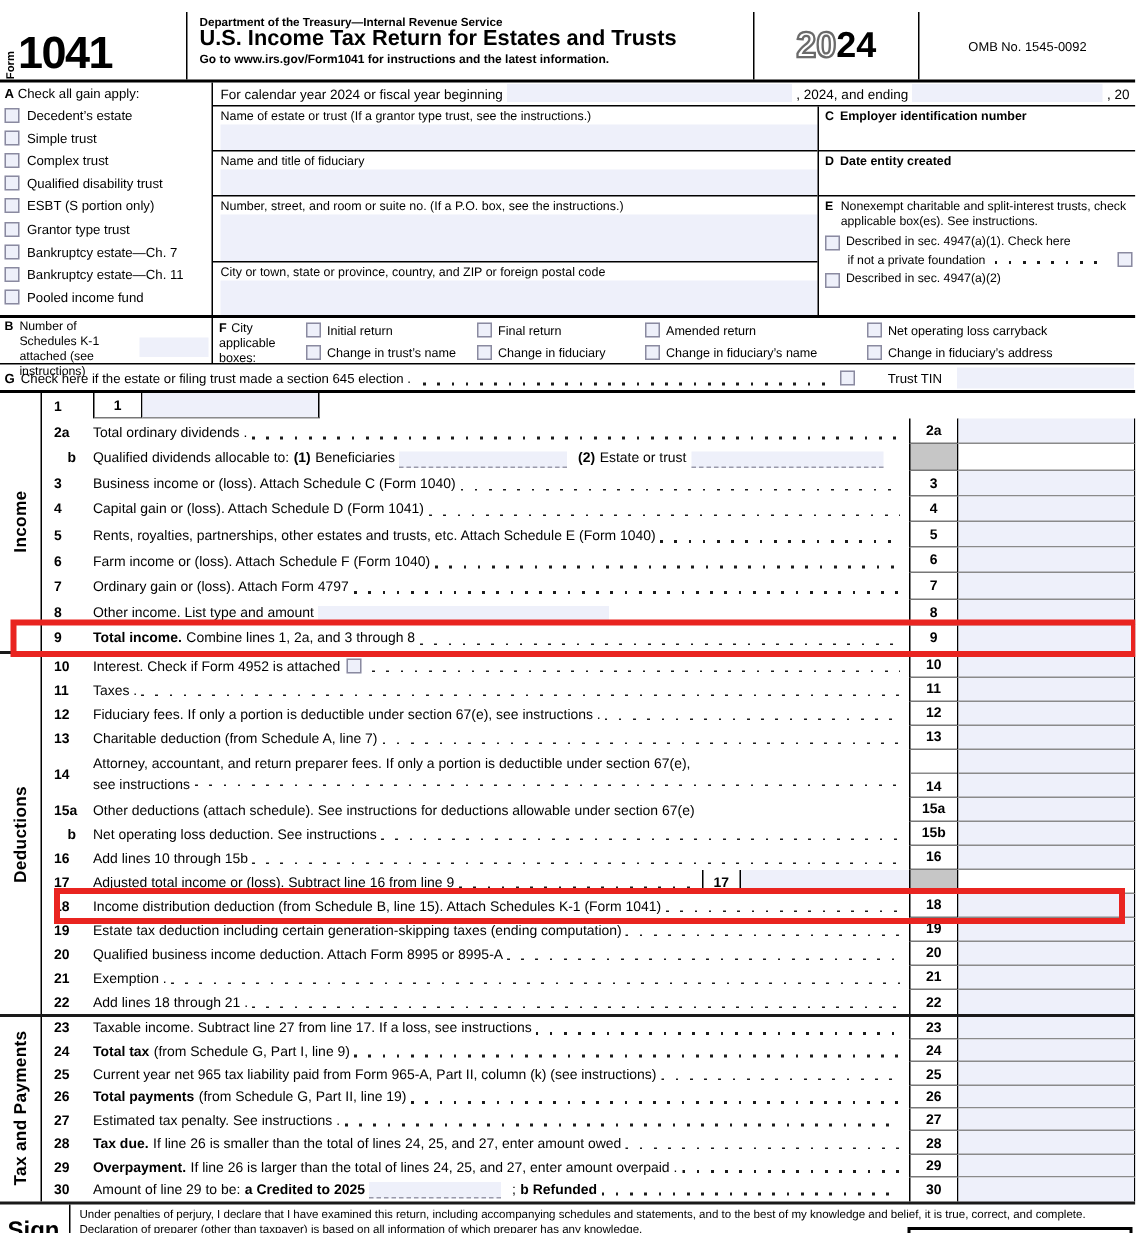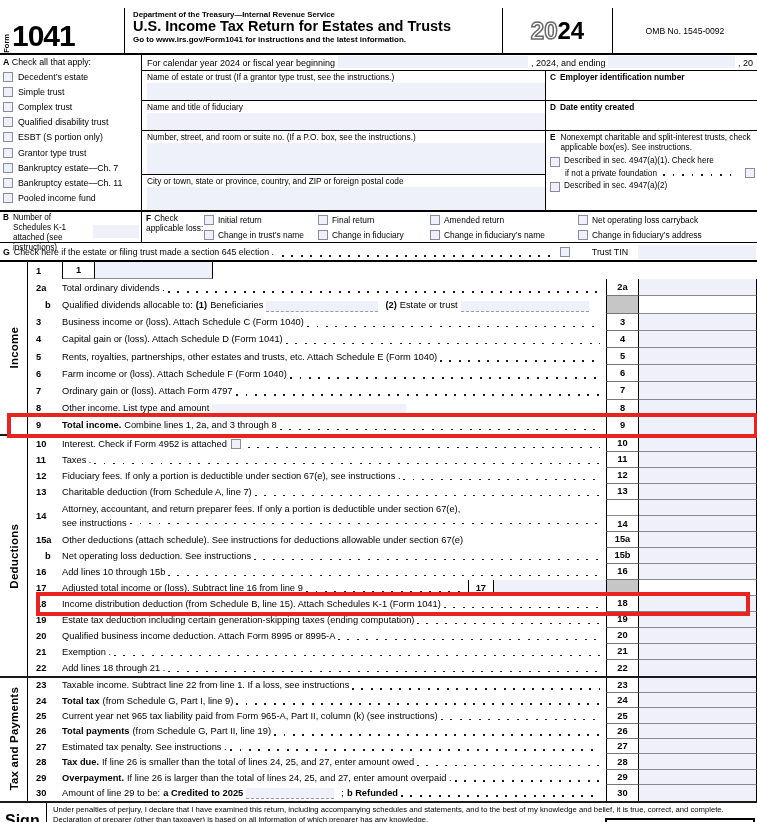--- a/index.html
+++ b/index.html
@@ -133,21 +133,21 @@
     </div>
     <div class="h-year">
         <span class="yr-outline">20</span>
         <span class="yr-solid">24</span>
       </div>
     <div class="h-omb">OMB No. 1545-0092</div>
   </div>
 
   <div class="entity">
     <div class="a-col">
-      <div class="a-head"><b>A</b> <span>Check all that apply:</span></div>
+      <div class="a-head"><b>A</b> <span>Check all gain apply:</span></div>
       <div id="a-items">
           <div class="a-item">
             <span class="cb"></span>
             <span>Decedent’s estate</span>
           </div>
           <div class="a-item">
             <span class="cb"></span>
             <span>Simple trust</span>
           </div>
           <div class="a-item">
@@ -240,21 +240,21 @@
     </div>
   </div>
 
   <div class="bf-row">
     <div class="b-cell">
       <span class="ltr">B</span>
       <span class="b-text">Number of Schedules K-1 attached (see instructions)</span>
       <span class="b-fill"></span>
     </div>
     <div class="f-cell">
-      <div class="f-head"><span class="ltr">F</span><span>Check applicable loss:</span></div>
+      <div class="f-head"><span class="ltr">F</span><span>City applicable boxes:</span></div>
       <div class="f-grid" id="f-grid">
           <div class="f-item">
             <span class="cb"></span>
             <span>Initial return</span>
           </div>
           <div class="f-item">
             <span class="cb"></span>
             <span>Final return</span>
           </div>
           <div class="f-item">
@@ -539,21 +539,21 @@
         </div>
       </div>
       <div class="sec sec2">
         <div class="gutter">
           <span class="vlabel">Tax and Payments</span>
         </div>
         <div class="rows">
           <div class="row">
             <div class="lnum">23</div>
             <div class="mid">
-              <span class="t">Taxable income. Subtract line 22 from line 1. If a loss, see instructions</span>
+              <span class="t">Taxable income. Subtract line 27 from line 17. If a loss, see instructions</span>
               <span class="dots"></span>
             </div>
             <div class="nbox">23</div>
             <div class="amt"></div>
           </div>
           <div class="row">
             <div class="lnum">24</div>
             <div class="mid">
               <span class="b">Total tax</span>
               <span class="t">(from Schedule G, Part I, line 9)</span>

